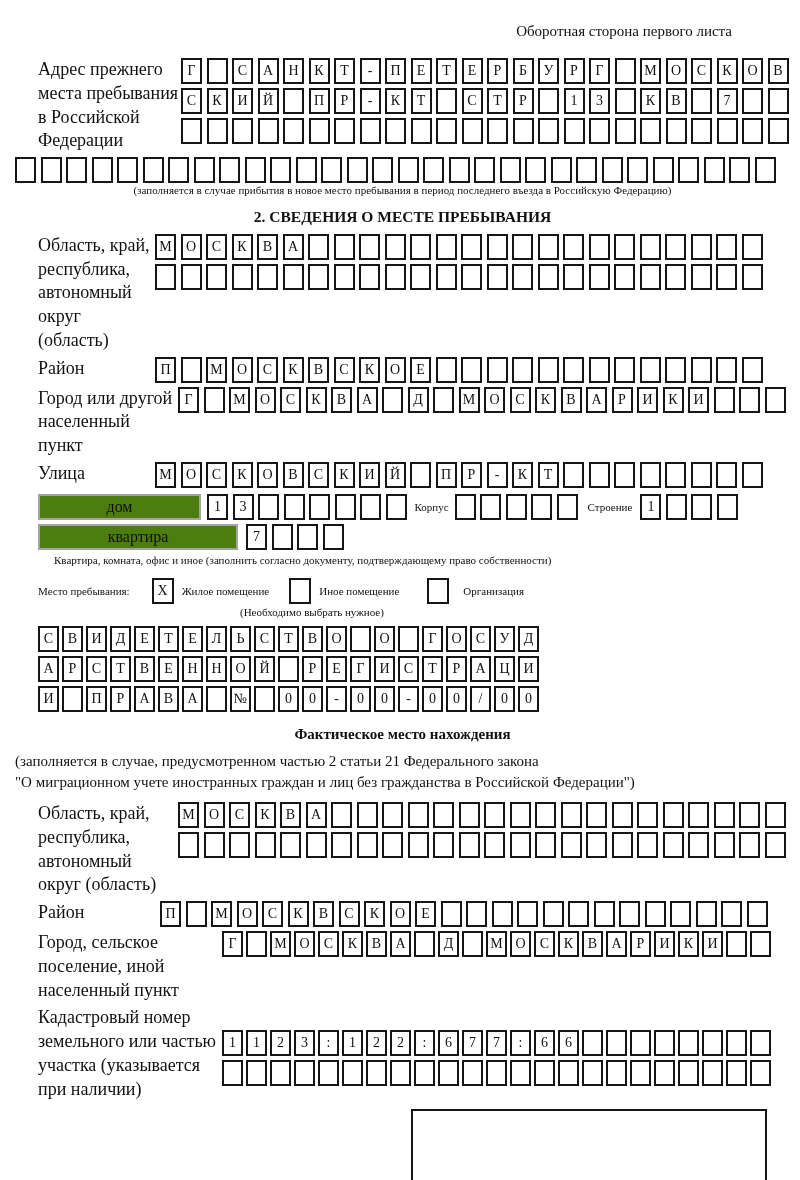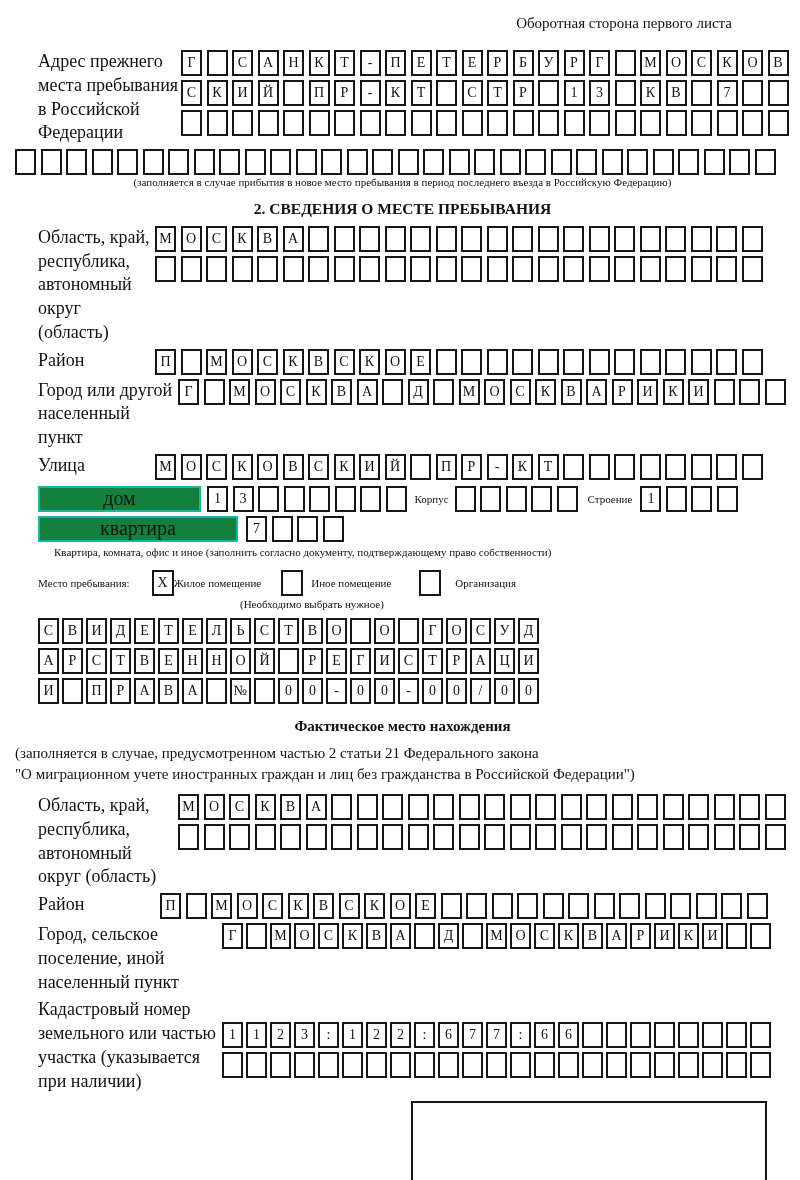--- a/index.html
+++ b/index.html
@@ -1,20 +1,20 @@
 <!DOCTYPE html>
 <html><head>
 <meta charset="utf-8">
 <style>
   html,body{margin:0;padding:0;background:#fff;}
   .page{
     position:relative;
     width:800px;height:1180px;
     box-sizing:border-box;
-    padding:15px 10px 0 38px;
+    padding:23px 10px 0 38px;
     font-family:"Liberation Serif","DejaVu Serif",serif;
     color:#111;
     overflow:hidden;
   }
   .header-note{
     text-align:right;
     padding-right:58px;
     font-size:15px;
     margin-bottom:18px;
   }
@@ -37,23 +37,23 @@
     background:#fff;flex:0 0 auto;
   }
   .wide-row{margin-left:-23px;margin-top:4px;}
   .caption{font-size:11px;line-height:1.25;margin:1px 0 6px;}
   .center{text-align:center;margin-left:-23px;}
   .section-title{
     text-align:center;font-weight:bold;font-size:15.5px;
     margin:10px 0 8px;margin-left:-23px;
   }
   .labelbox{
-    border:2px solid #14b8a6;height:22px;
+    border:2px solid #a3a3a3;height:22px;
     display:flex;align-items:center;justify-content:center;
-    font-size:20px;flex:0 0 auto;background:#15803d;
+    font-size:16px;flex:0 0 auto;background:#4d7c0f;
   }
   .housebox{width:159px;}
   .aptbox{width:196px;}
   .inline-label{font-size:11px;line-height:26px;flex:0 0 auto;}
   .checkbox{
     width:18px;height:22px;border:2px solid #161616;
     font-size:14px;display:flex;align-items:center;justify-content:center;
     flex:0 0 auto;background:#fff;
   }
   .chk-row{display:flex;align-items:center;margin-top:10px;}
@@ -385,21 +385,21 @@
         <div class="cell"></div>
         <div class="cell"></div>
         <div class="cell"></div>
       </div>
   </div>
   <div class="caption subcaption">Квартира, комната, офис и иное (заполнить согласно документу, подтверждающему право собственности)</div>
 
   <div class="chk-row">
     <div class="inline-label">Место пребывания:</div>
     <div class="checkbox" style="margin-left:22px;">X</div>
-    <div class="inline-label" style="margin-left:0;font-family:Liberation Serif, serif;">Жилое помещение</div>
+    <div class="inline-label" style="margin-left:8px;font-family:Liberation Serif, serif;">Жилое помещение</div>
     <div class="checkbox" style="margin-left:20px;"></div>
     <div class="inline-label" style="margin-left:8px;">Иное помещение</div>
     <div class="checkbox" style="margin-left:28px;"></div>
     <div class="inline-label" style="margin-left:14px;">Организация</div>
   </div>
   <div class="chk-note">(Необходимо выбрать нужное)</div>
 
   <div class="row">
     <div class="stack">
       <div class="cells g3">

